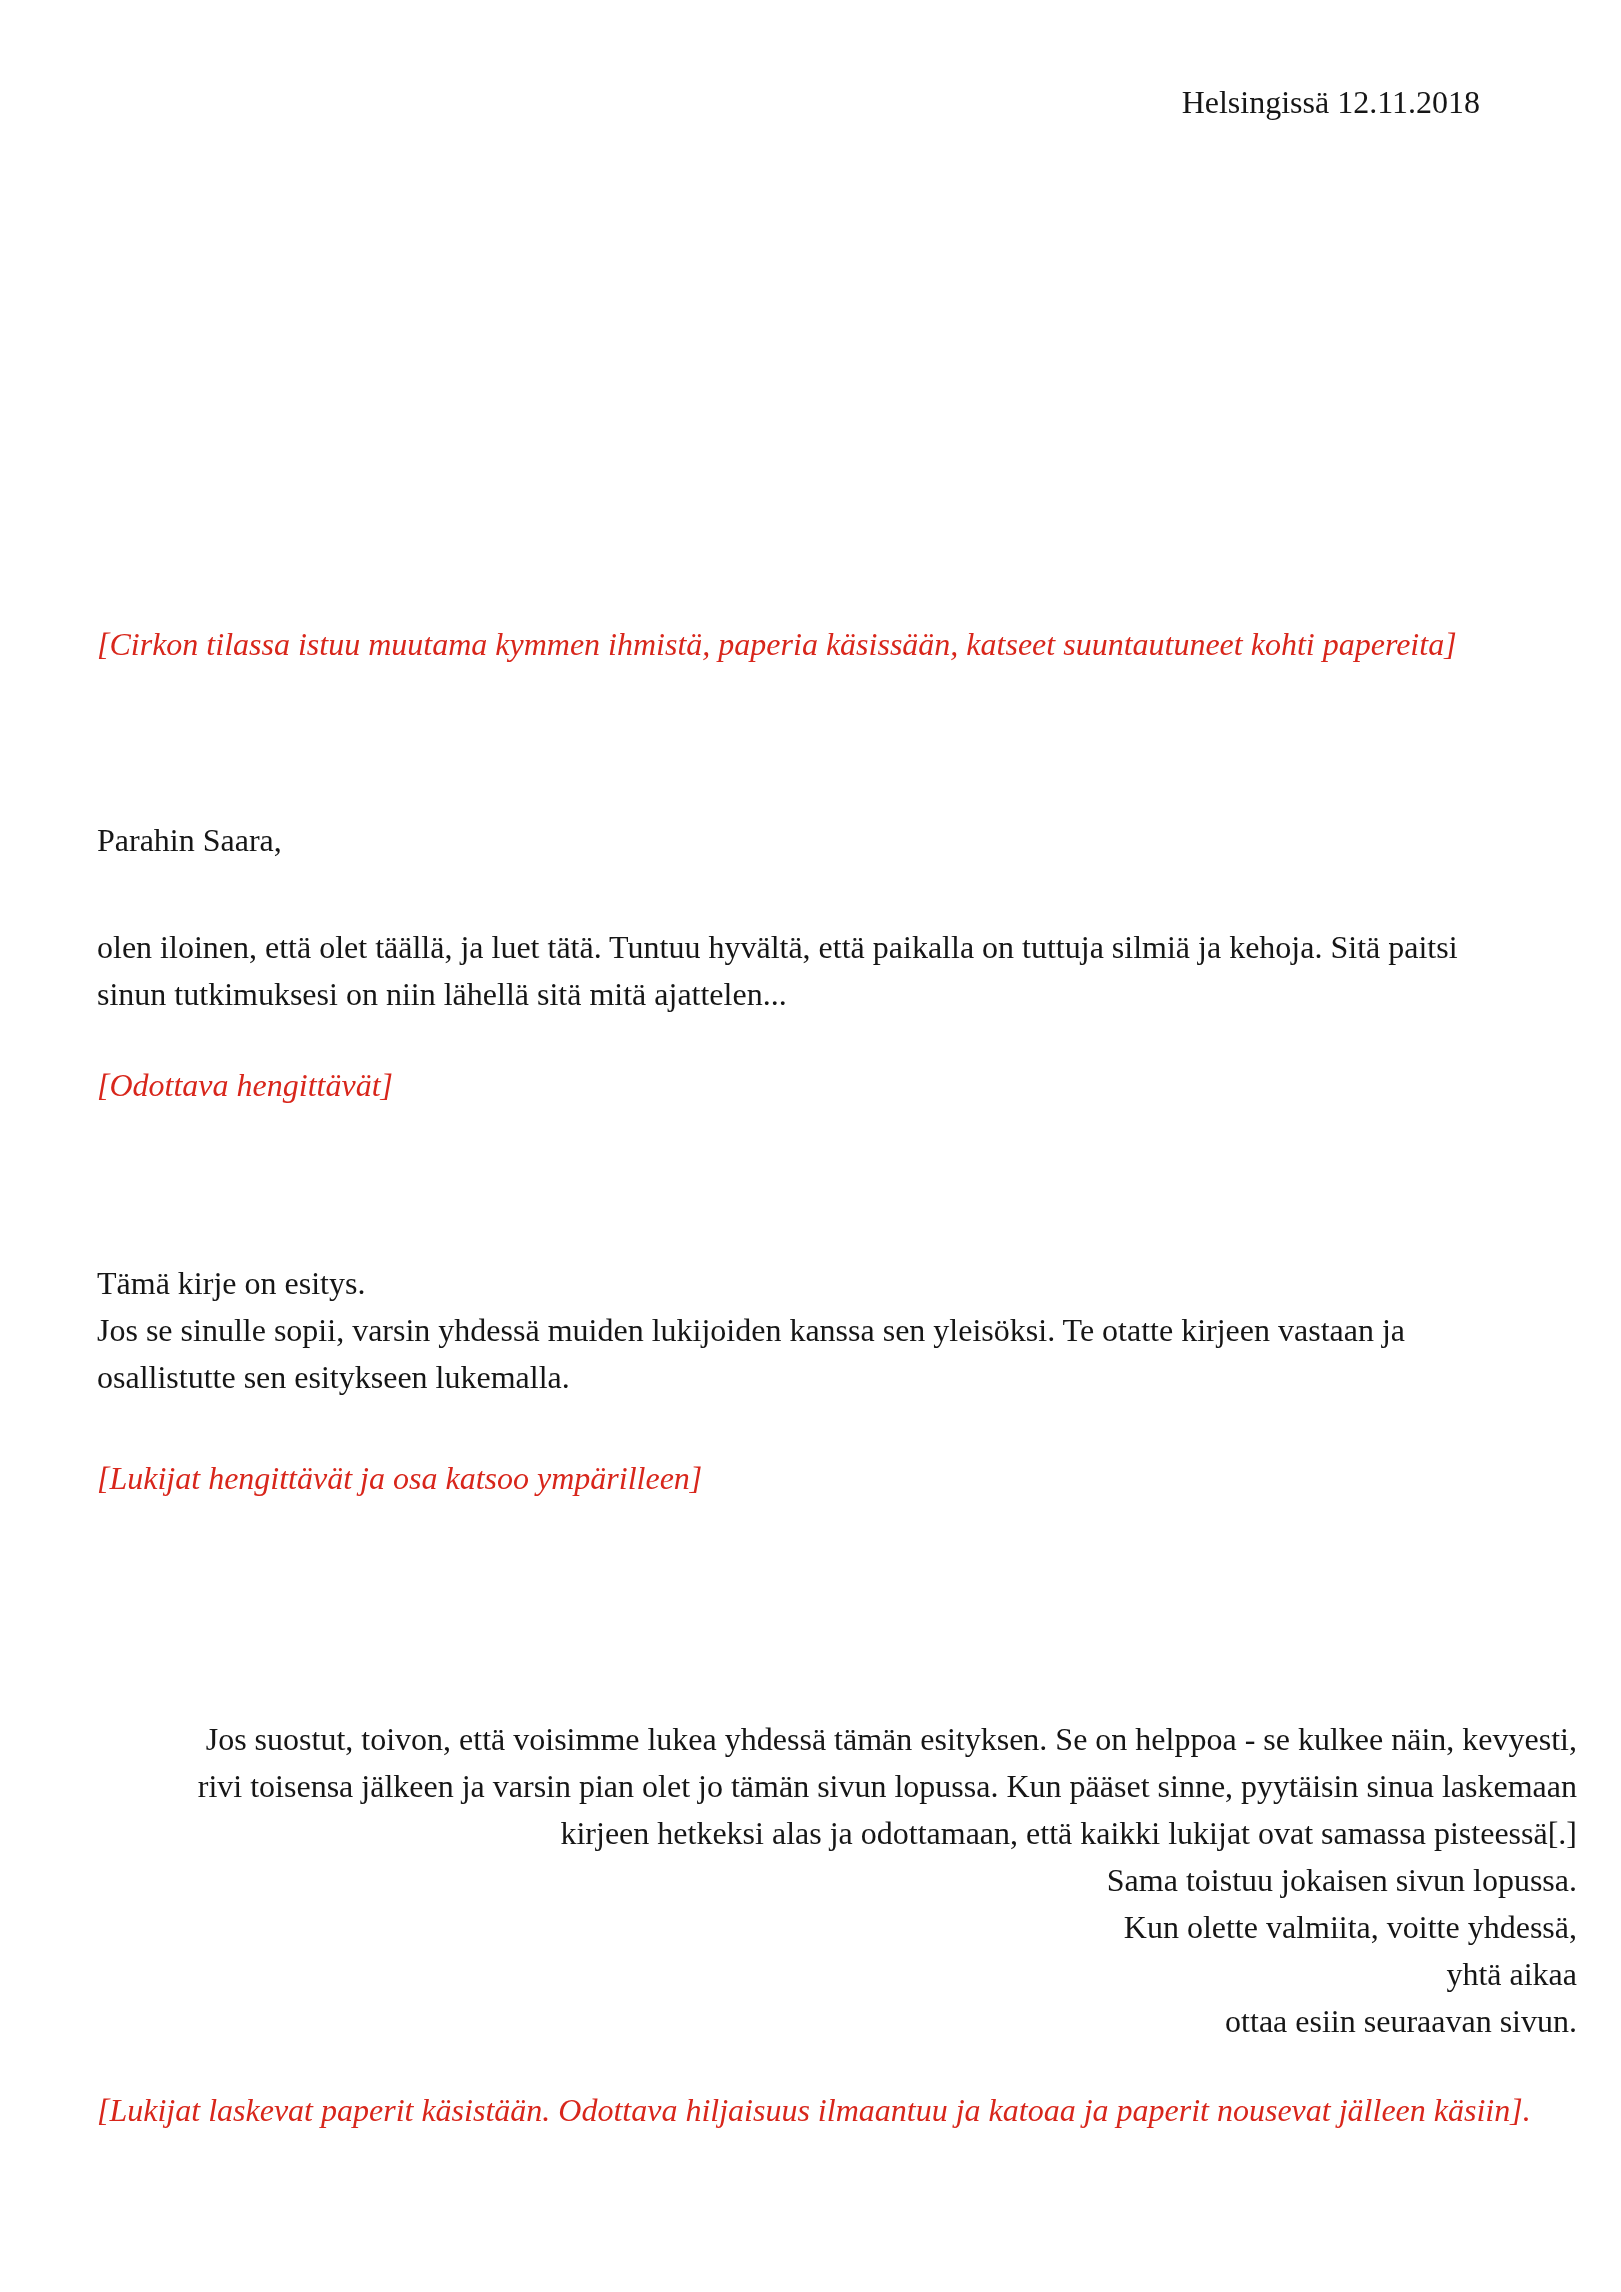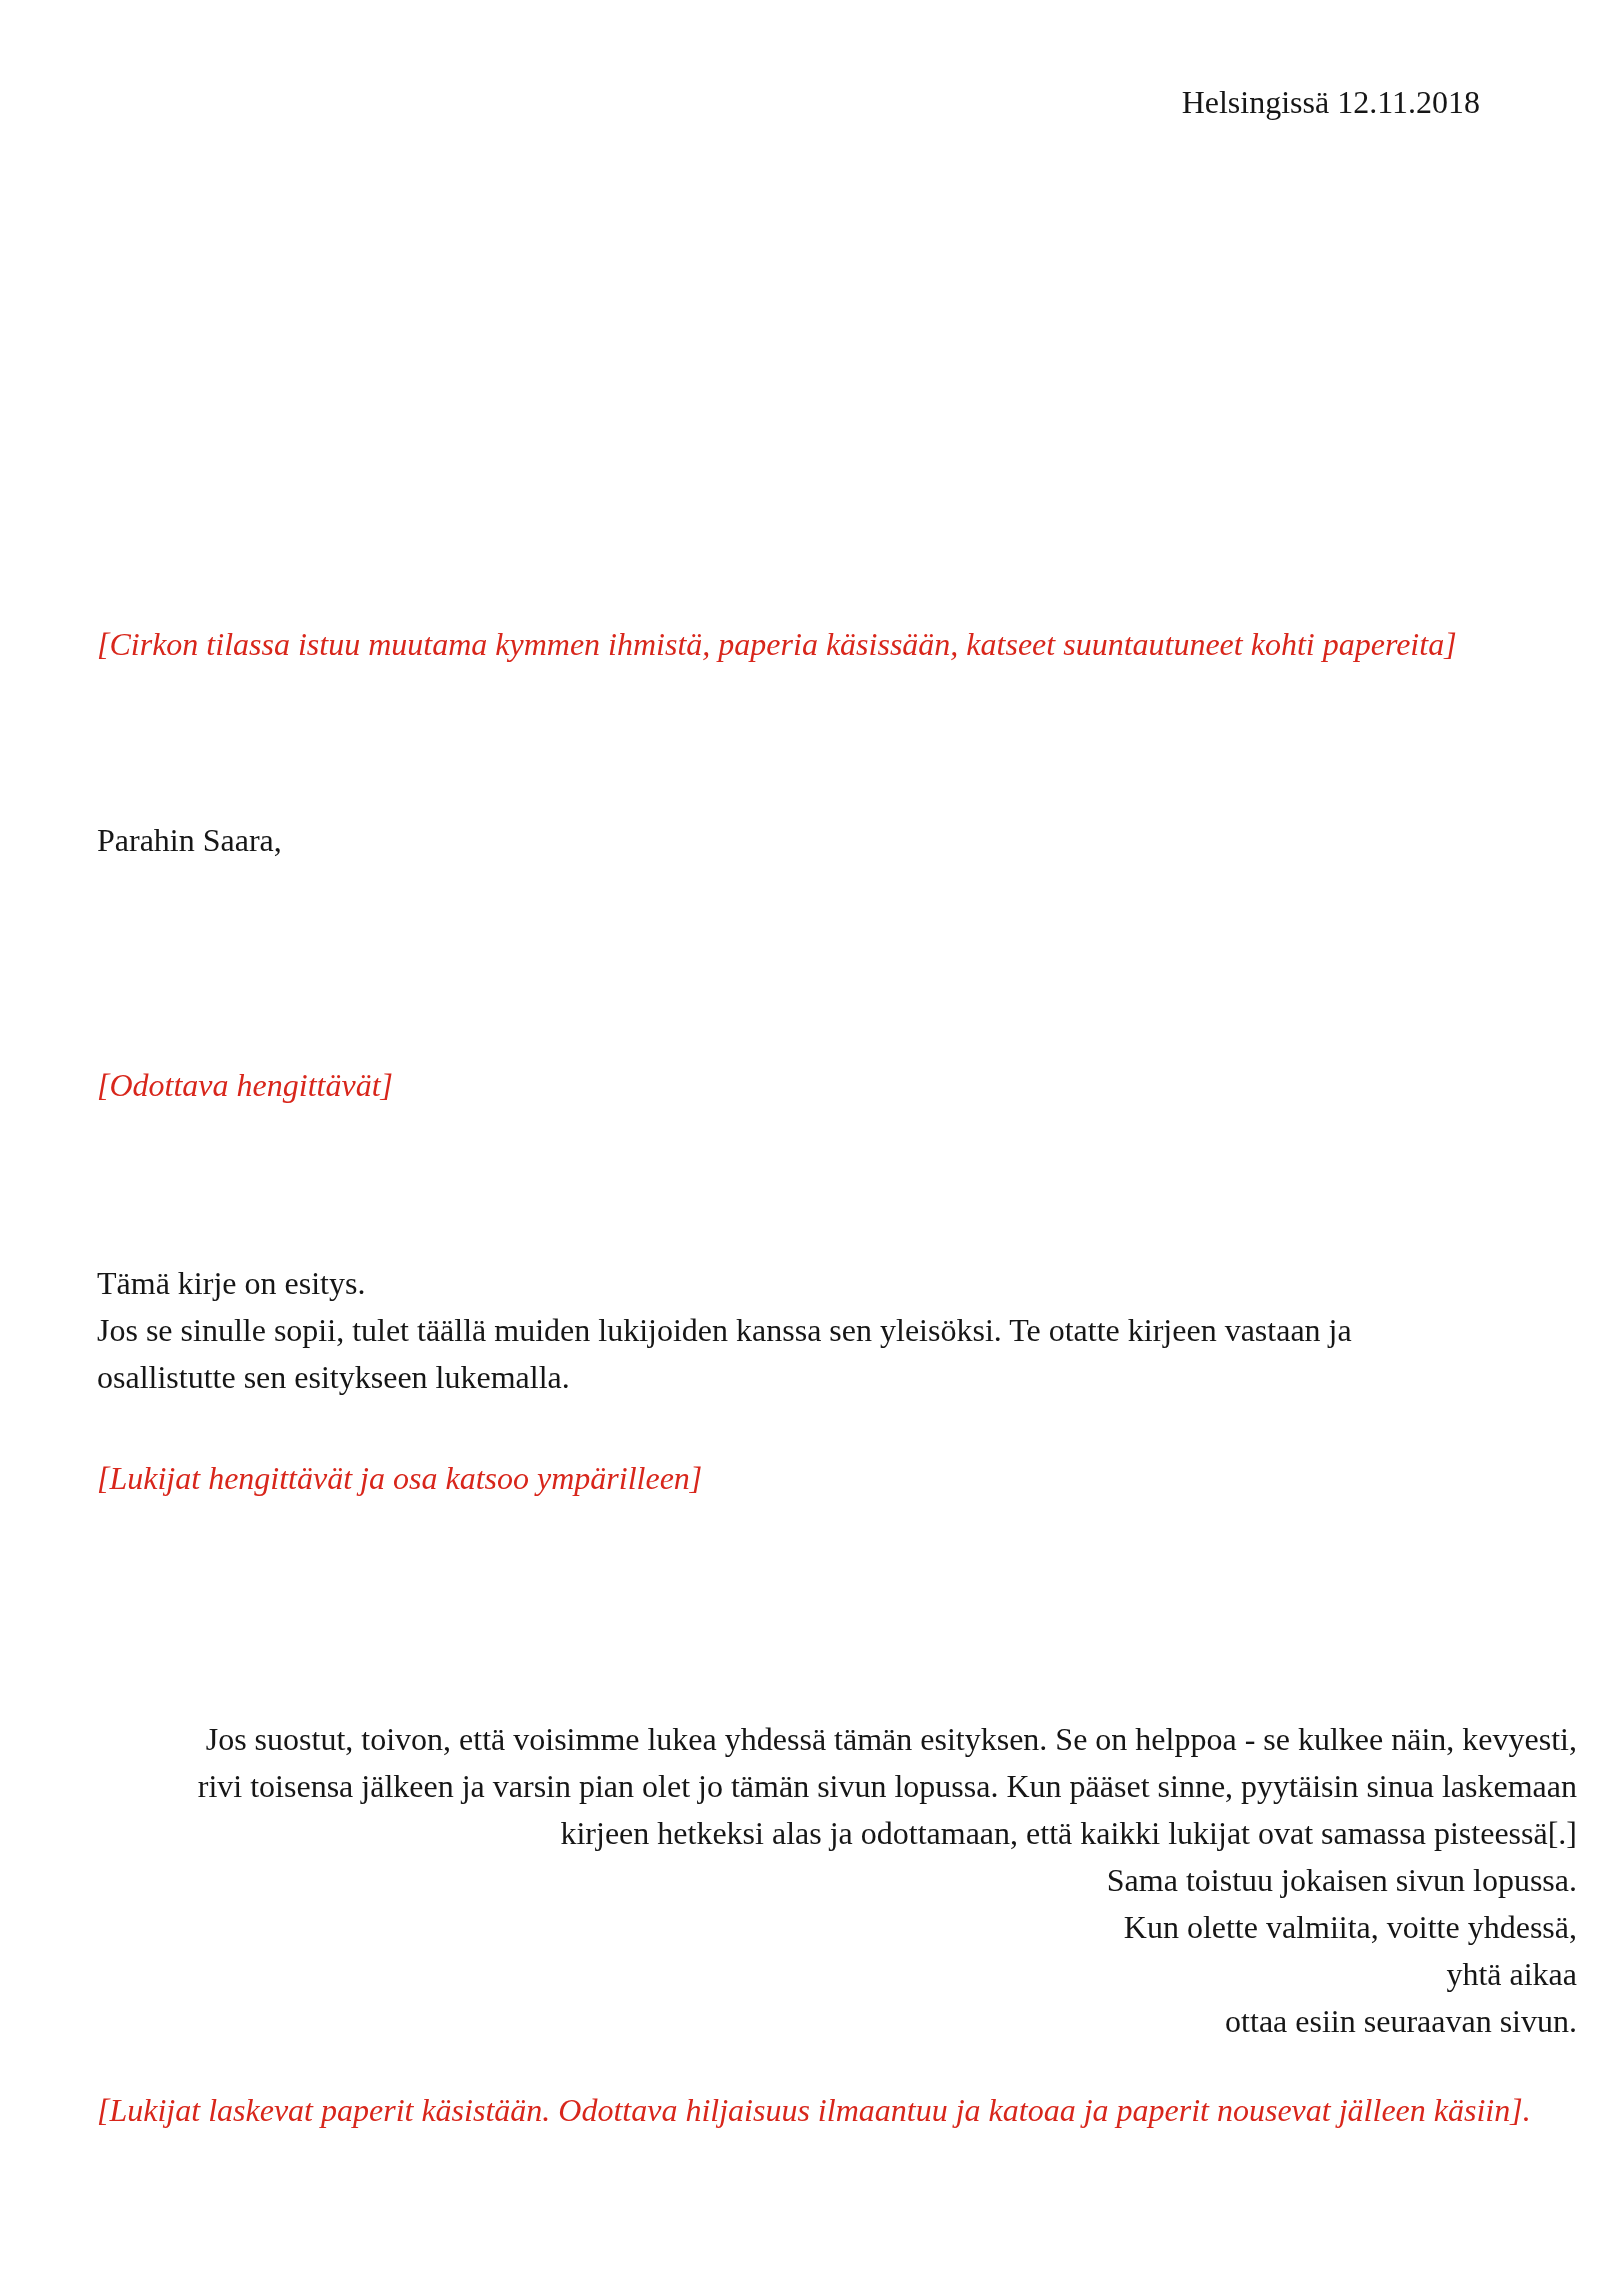--- a/index.html
+++ b/index.html
@@ -61,25 +61,27 @@
 <body>
 
 <div class="page">
 
   <div class="abs dateline">Helsingissä 12.11.2018</div>
 
   <div class="abs bodytext salutation">Parahin Saara,</div>
 
   <div class="abs stage-direction stage-dir-1">[Cirkon tilassa istuu muutama kymmen ihmistä, paperia käsissään, katseet suuntautuneet kohti papereita]</div>
 
+  <div class="abs bodytext paragraph-1">olen iloinen, että olet täällä, ja luet tätä. Tuntuu hyvältä, että paikalla on tuttuja silmiä ja kehoja. Sitä paitsi
+sinun tutkimuksesi on niin lähellä sitä mitä ajattelen...</div>
 
   <div class="abs stage-direction stage-dir-2">[Odottava hengittävät]</div>
 
   <div class="abs bodytext paragraph-2">Tämä kirje on esitys.
-Jos se sinulle sopii, tulet täällä muiden lukijoiden kanssa sen yleisöksi. Te otatte kirjeen vastaan ja
+Jos se sinulle sopii, varsin yhdessä muiden lukijoiden kanssa sen yleisöksi. Te otatte kirjeen vastaan ja
 osallistutte sen esitykseen lukemalla.</div>
 
   <div class="abs stage-direction stage-dir-3">[Lukijat hengittävät ja osa katsoo ympärilleen]</div>
 
   <div class="abs bodytext paragraph-3">Jos suostut, toivon, että voisimme lukea yhdessä tämän esityksen. Se on helppoa - se kulkee näin, kevyesti,
 rivi toisensa jälkeen ja varsin pian olet jo tämän sivun lopussa. Kun pääset sinne, pyytäisin sinua laskemaan
 kirjeen hetkeksi alas ja odottamaan, että kaikki lukijat ovat samassa pisteessä[.]
 Sama toistuu jokaisen sivun lopussa.
 Kun olette valmiita, voitte yhdessä,
 yhtä aikaa

